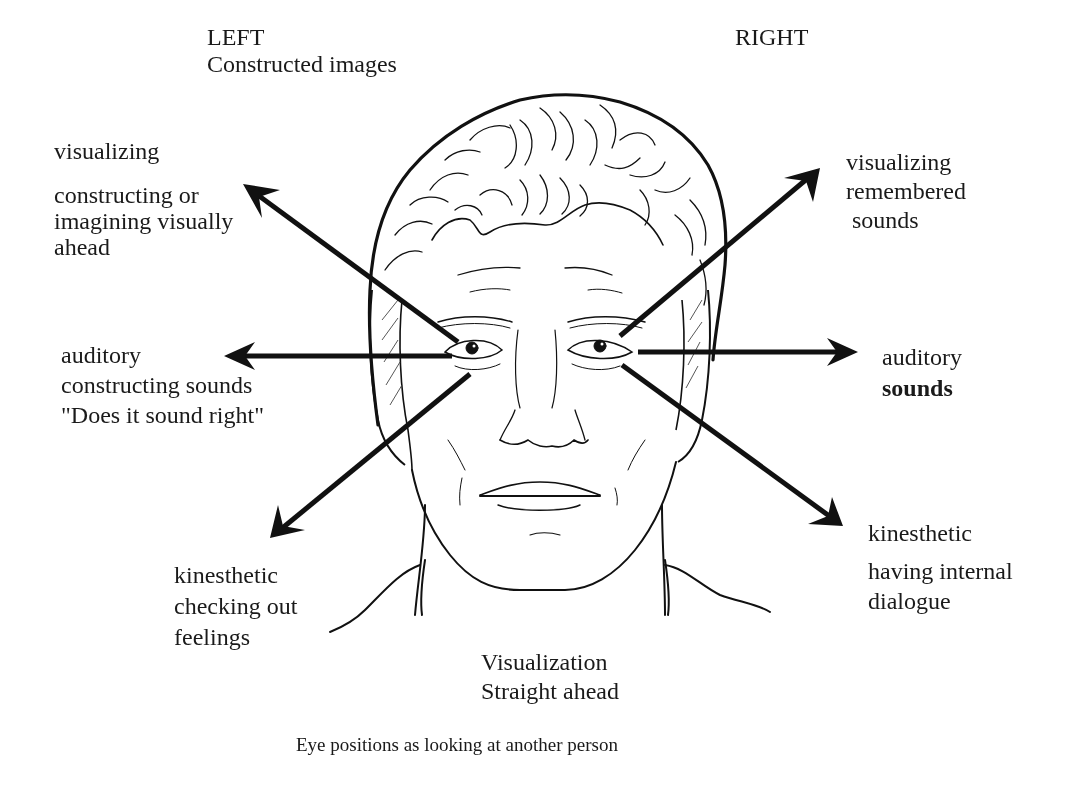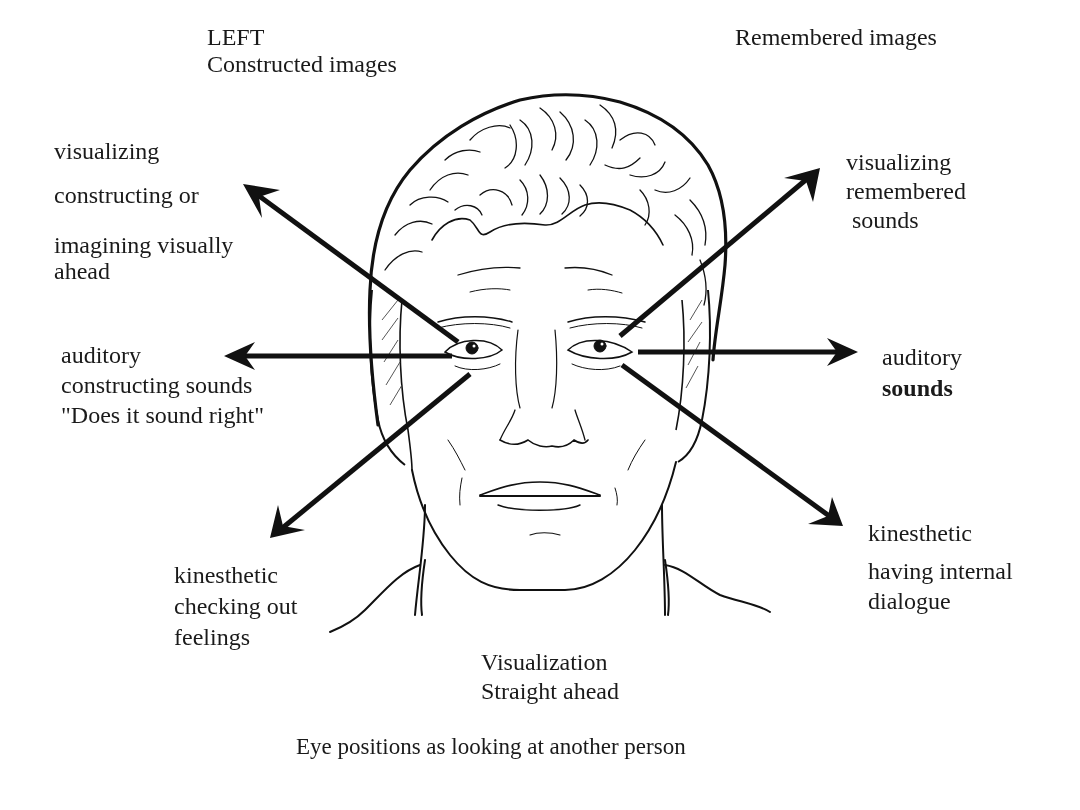--- a/index.html
+++ b/index.html
@@ -1,21 +1,21 @@
 <!DOCTYPE html>
 <html><head>
 <meta charset="utf-8">
 <style>
   html, body { margin: 0; padding: 0; background: #ffffff; }
   body { width: 1080px; height: 810px; position: relative; overflow: hidden;
          font-family: "Liberation Serif", "DejaVu Serif", serif; color: #1a1a1a; }
   .lbl { position: absolute; font-size: 24px; line-height: 27px; white-space: nowrap; }
   .lbl div { white-space: nowrap; }
   #diagram { position: absolute; left: 0; top: 0; }
-  .caption { position: absolute; font-size: 23px; white-space: nowrap; }
+  .caption { position: absolute; font-size: 19px; white-space: nowrap; }
 </style>
 </head>
 <body>
 
 <svg id="diagram" width="1080" height="810" viewBox="0 0 1080 810">
   <defs>
     <marker id="ah" markerWidth="10" markerHeight="10" refX="8" refY="5" orient="auto" markerUnits="userSpaceOnUse">
     </marker>
   </defs>
 
@@ -155,27 +155,27 @@
       <polygon points="843,526 808,524 828,516 832,497" stroke="none"></polygon>
     </g>
   </g>
 </svg>
 
 <div class="lbl" style="left:207px; top:24px;">
   <div>LEFT</div>
   <div>Constructed images</div>
 </div>
 <div class="lbl" style="left:735px; top:24px;">
-  <div>Remembered images</div>
+  <div>RIGHT</div>
 </div>
 
 <div class="lbl" style="left:54px; top:136px; line-height:30px;">
   <div>visualizing</div>
   <div style="margin-top:16px; line-height:26px;">constructing or</div>
-  <div style="line-height:26px;margin-top:24px;">imagining visually</div>
+  <div style="line-height:26px;">imagining visually</div>
   <div style="line-height:26px;">ahead</div>
 </div>
 
 <div class="lbl" style="left:846px; top:148px; line-height:29px;">
   <div>visualizing</div>
   <div>remembered</div>
   <div style="white-space:pre;"> sounds</div>
 </div>
 
 <div class="lbl" style="left:61px; top:340px; line-height:30px;">

